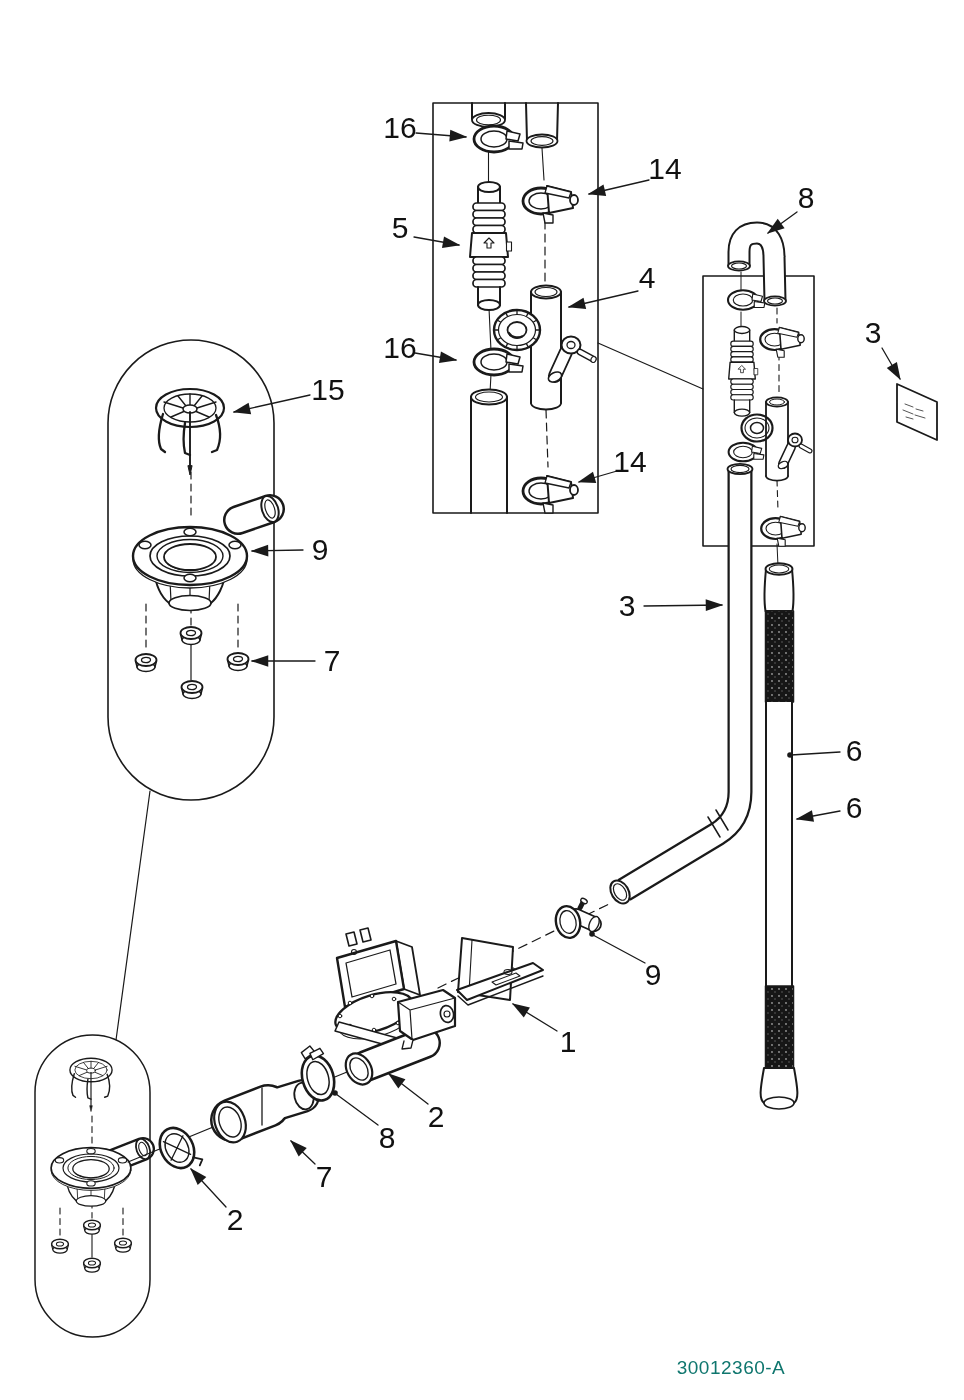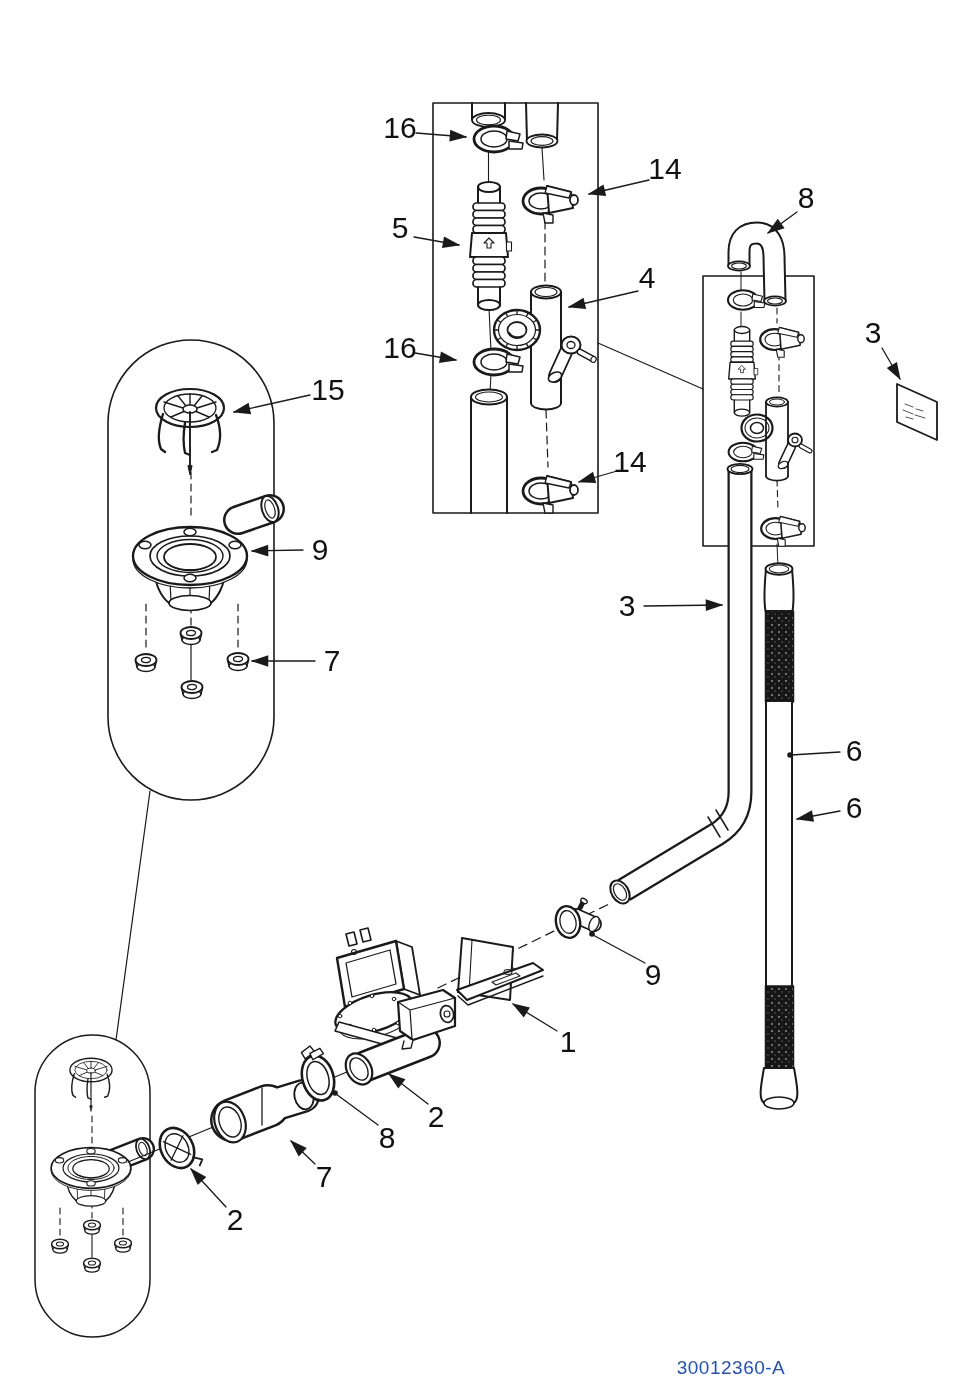--- a/index.html
+++ b/index.html
@@ -2,21 +2,21 @@
 <html><head>
 <meta charset="utf-8">
 <style>
   html,body{margin:0;padding:0;background:#fff;}
   #page{position:relative;width:964px;height:1400px;background:#fff;overflow:hidden;
         font-family:"Liberation Sans",sans-serif;}
   #art{position:absolute;left:0;top:0;}
   .callout{position:absolute;transform:translate(-50%,-50%);
            font:400 30px "Liberation Sans",sans-serif;color:#111;white-space:nowrap;}
   .drawing-number{position:absolute;transform:translate(-50%,-50%);
-           font:400 19px "Liberation Sans",sans-serif;color:#1d4ed8;letter-spacing:.5px;white-space:nowrap;}
+           font:400 19px "Liberation Sans",sans-serif;color:#0f766e;letter-spacing:.5px;white-space:nowrap;}
 </style>
 </head>
 <body>
 
 <div id="page">
 
 <svg id="art" width="964" height="1400" viewBox="0 0 964 1400" stroke-linecap="round" stroke-linejoin="round">
   <defs>
     <pattern id="braid" width="7" height="7" patternUnits="userSpaceOnUse">
       <rect width="7" height="7" fill="#161616"></rect>

